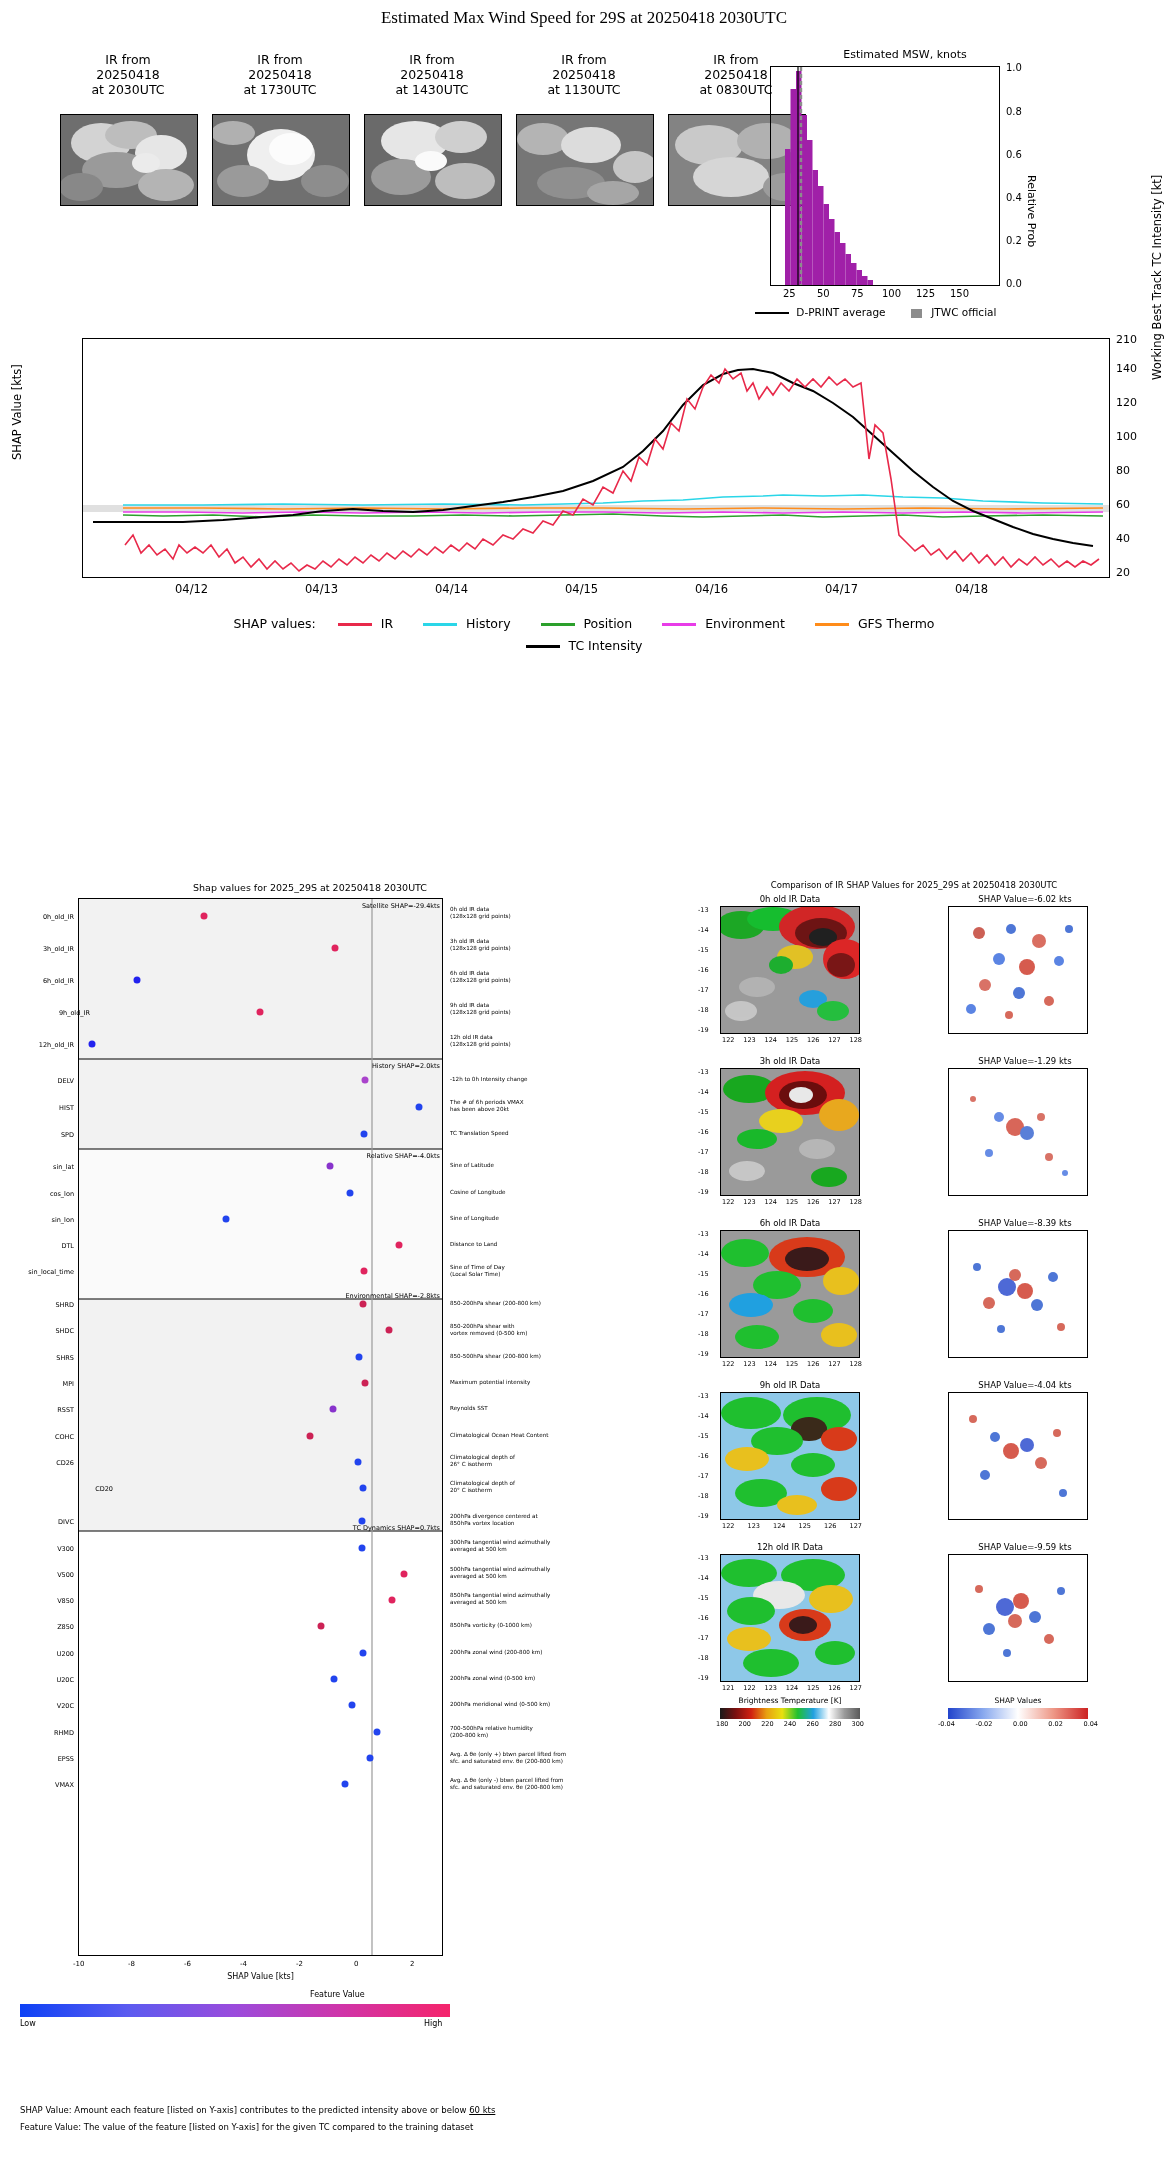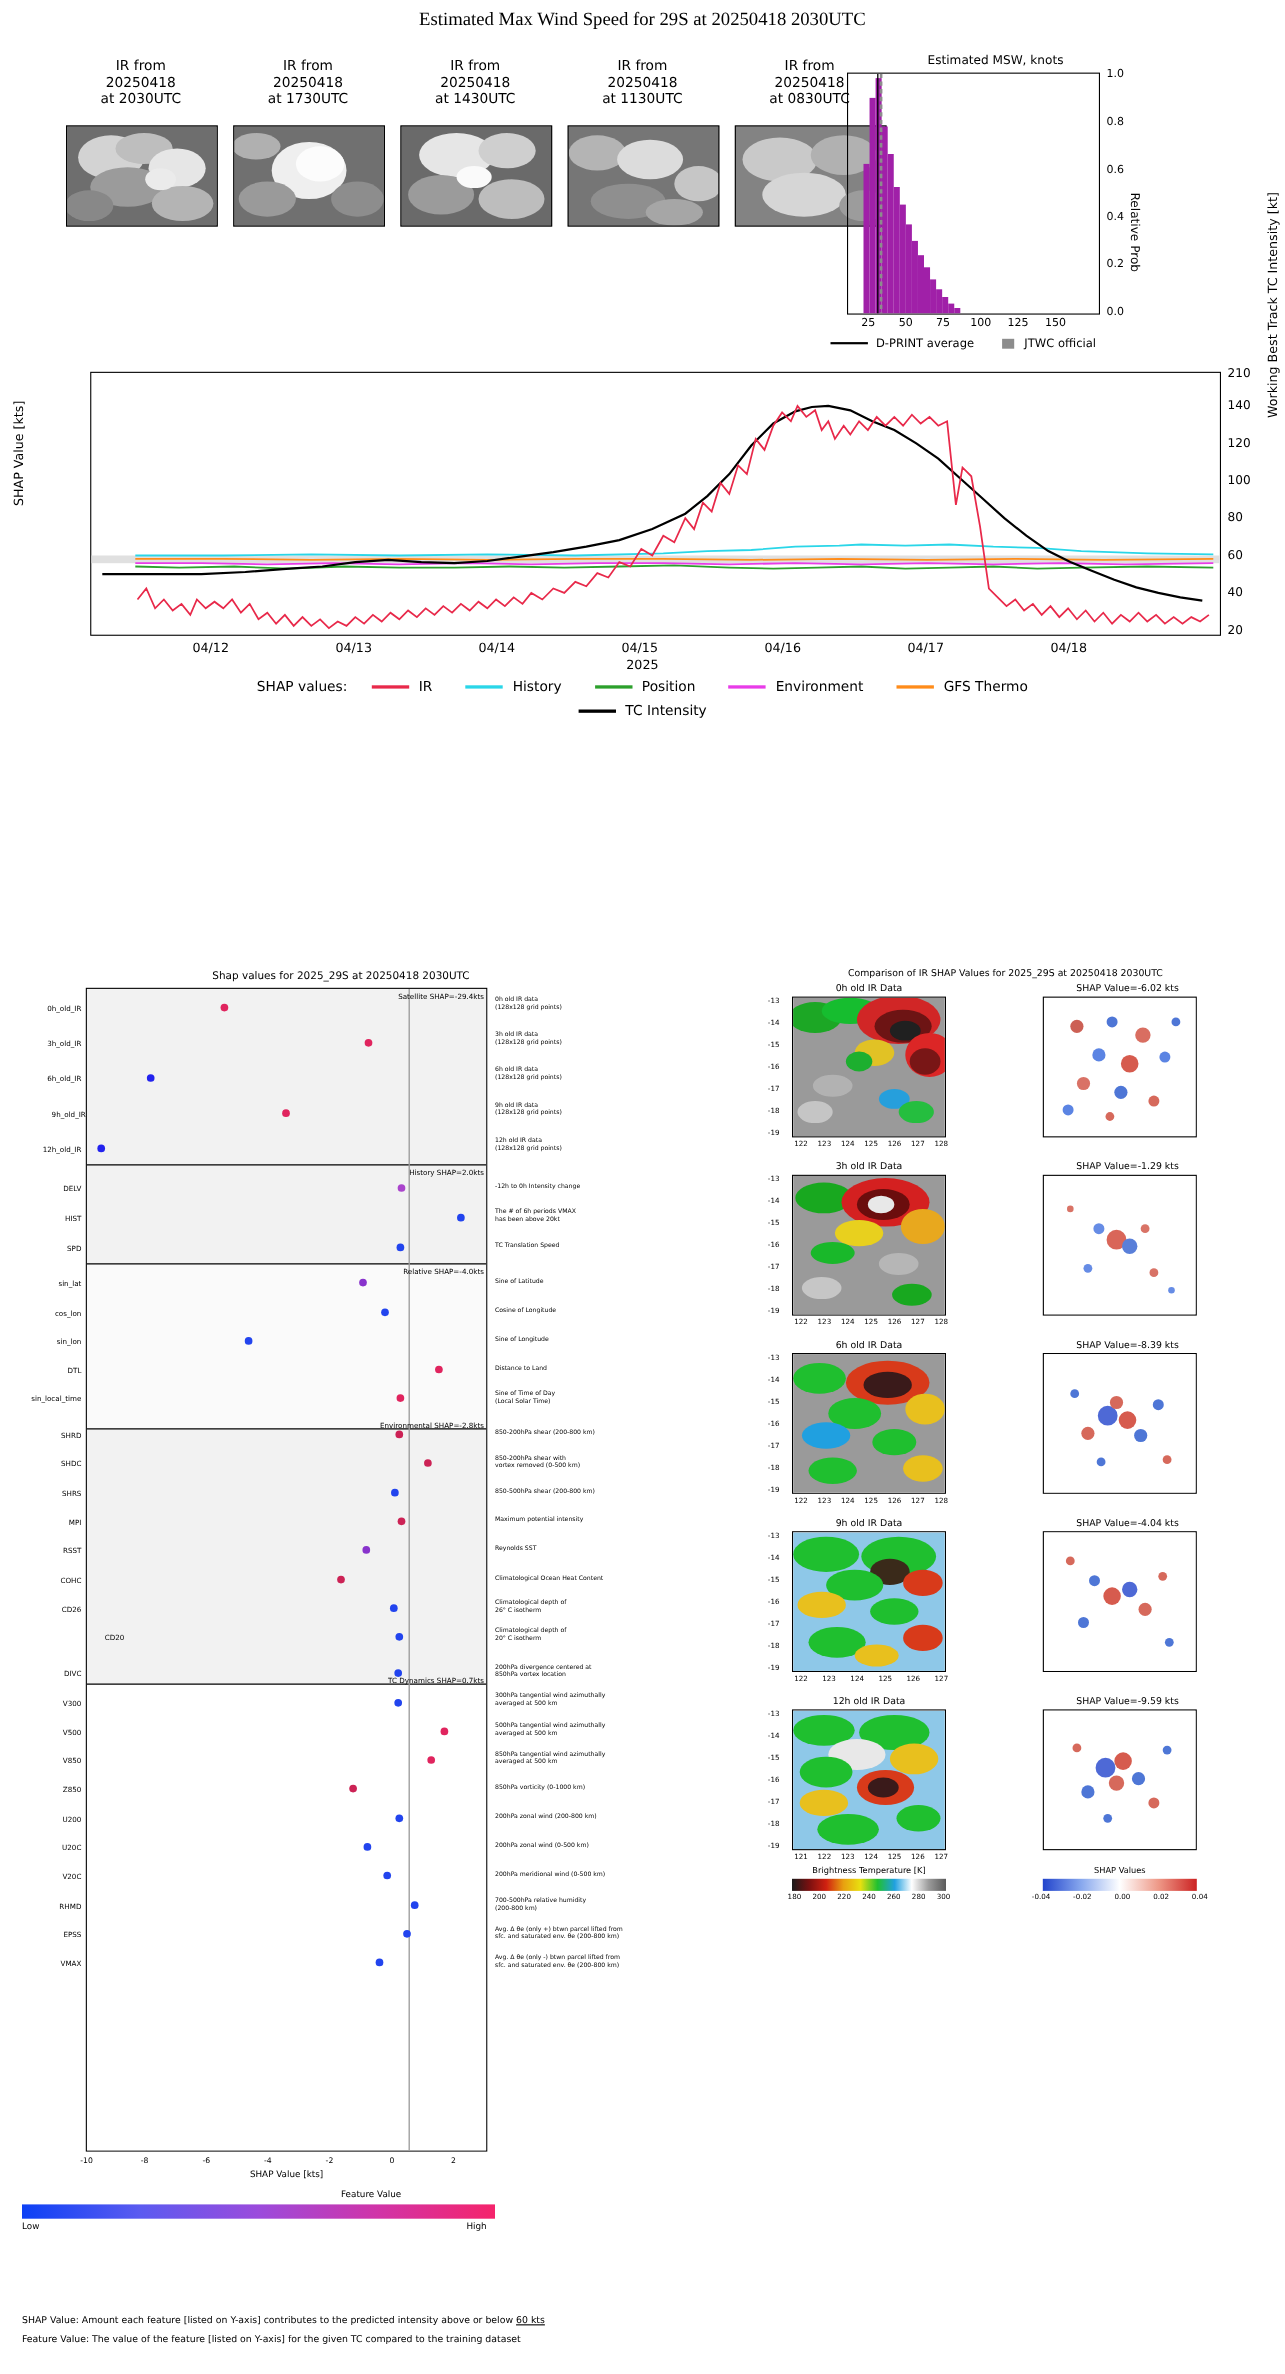--- a/index.html
+++ b/index.html
@@ -241,21 +241,20 @@
   <div class="abs" style="left:1116px;top:232px;font-size:11px;">40</div>
   <div class="abs" style="left:1116px;top:266px;font-size:11px;">20</div>
 
   <div class="abs" style="left:175px;top:282px;font-size:11.5px;">04/12</div>
   <div class="abs" style="left:305px;top:282px;font-size:11.5px;">04/13</div>
   <div class="abs" style="left:435px;top:282px;font-size:11.5px;">04/14</div>
   <div class="abs" style="left:565px;top:282px;font-size:11.5px;">04/15</div>
   <div class="abs" style="left:695px;top:282px;font-size:11.5px;">04/16</div>
   <div class="abs" style="left:825px;top:282px;font-size:11.5px;">04/17</div>
   <div class="abs" style="left:955px;top:282px;font-size:11.5px;">04/18</div>
-  <div class="abs" style="left:0;top:297px;width:1168px;text-align:center;font-size:11.5px;">2025</div>
 
   <div class="abs" style="left:0;top:316px;width:1168px;text-align:center;font-size:12.5px;">
     <span>SHAP values:</span>
     <span style="display:inline-block;width:14px;"></span>
     <span class="legline" style="background:#e8294a;"></span>
     <span style="margin-left:5px;">IR</span>
     <span style="display:inline-block;width:22px;"></span>
     <span class="legline" style="background:#2ad6e8;"></span>
     <span style="margin-left:5px;">History</span>
     <span style="display:inline-block;width:22px;"></span>
@@ -328,21 +327,21 @@
   <div class="dot" style="left:363px;top:773px;background:#2244ee;"></div>
   <div class="dot" style="left:334px;top:799px;background:#2244ee;"></div>
   <div class="dot" style="left:352px;top:825px;background:#2244ee;"></div>
   <div class="dot" style="left:377px;top:852px;background:#2244ee;"></div>
   <div class="dot" style="left:370px;top:878px;background:#2244ee;"></div>
   <div class="dot" style="left:345px;top:904px;background:#2244ee;"></div>
 
   <div class="abs rowlabel" style="left:0;top:33px;width:74px;">0h_old_IR</div>
   <div class="abs rowlabel" style="left:0;top:65px;width:74px;">3h_old_IR</div>
   <div class="abs rowlabel" style="left:0;top:97px;width:74px;">6h_old_IR</div>
-  <div class="abs rowlabel" style="left:4px;top:129px;width:74px;">9h_old_IR</div>
+  <div class="abs rowlabel" style="left:16px;top:129px;width:74px;">9h_old_IR</div>
   <div class="abs rowlabel" style="left:0;top:161px;width:74px;">12h_old_IR</div>
 
   <div class="abs rowlabel" style="left:0;top:197px;width:74px;">DELV</div>
   <div class="abs rowlabel" style="left:0;top:224px;width:74px;">HIST</div>
   <div class="abs rowlabel" style="left:0;top:251px;width:74px;">SPD</div>
 
   <div class="abs rowlabel" style="left:0;top:283px;width:74px;">sin_lat</div>
   <div class="abs rowlabel" style="left:0;top:310px;width:74px;">cos_lon</div>
   <div class="abs rowlabel" style="left:0;top:336px;width:74px;">sin_lon</div>
   <div class="abs rowlabel" style="left:0;top:362px;width:74px;">DTL</div>

